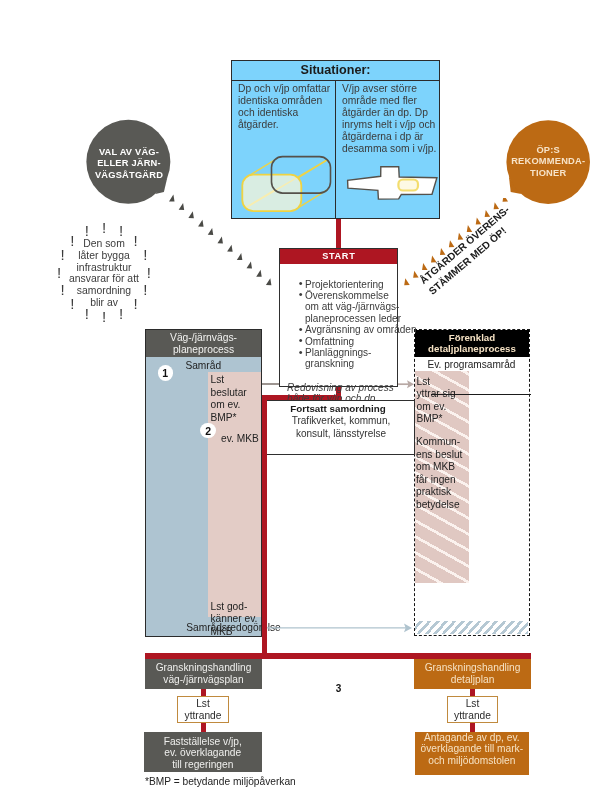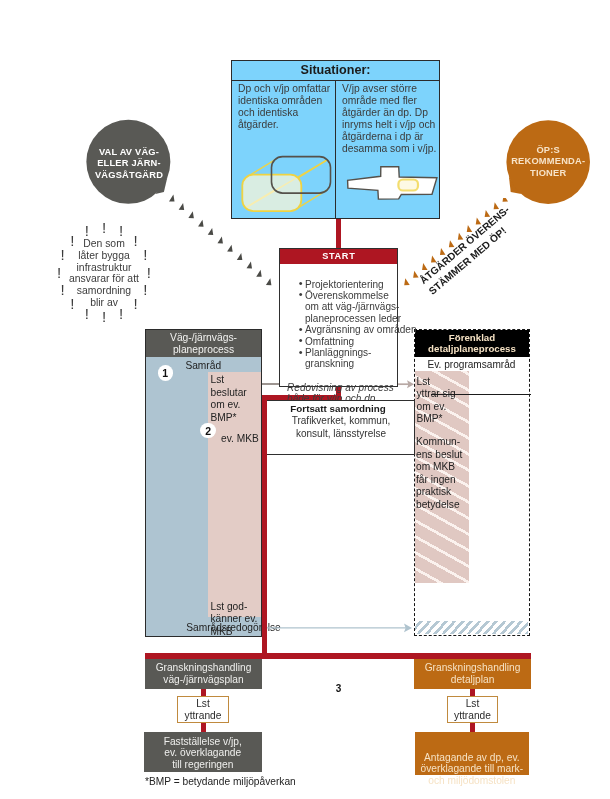--- a/index.html
+++ b/index.html
@@ -283,21 +283,21 @@
   </div>
 
   <div class="abs obox" style="left:414.3px;top:659.2px;width:116.5px;height:29.5px;font-size:10.2px;line-height:11.9px;padding-top:3px;">
     <div>Granskningshandling</div>
     <div>detaljplan</div>
   </div>
   <div class="abs wbox" style="left:447px;top:696px;width:51px;height:27px;font-size:10.2px;line-height:12.3px;padding-top:1px;">
     <div>Lst</div>
     <div>yttrande</div>
   </div>
-  <div class="abs obox" style="left:414.5px;top:731.5px;width:114.7px;height:43px;font-size:10.2px;line-height:11.9px;padding-top:20px;">
+  <div class="abs obox" style="left:414.5px;top:731.5px;width:114.7px;height:43px;font-size:10.2px;line-height:11.9px;padding-top:0;">
     <div>Antagande av dp, ev.</div>
     <div>överklagande till mark-</div>
     <div>och miljödomstolen</div>
   </div>
 
   <div class="abs numbadge" style="left:331.4px;top:680.9px;width:14.4px;height:14.4px;font-size:10px;">
     <span>3</span>
     </div>
 
   <div class="abs" style="left:145px;top:776px;font-size:10.2px;color:#232323;">*BMP = betydande miljöpåverkan</div>

